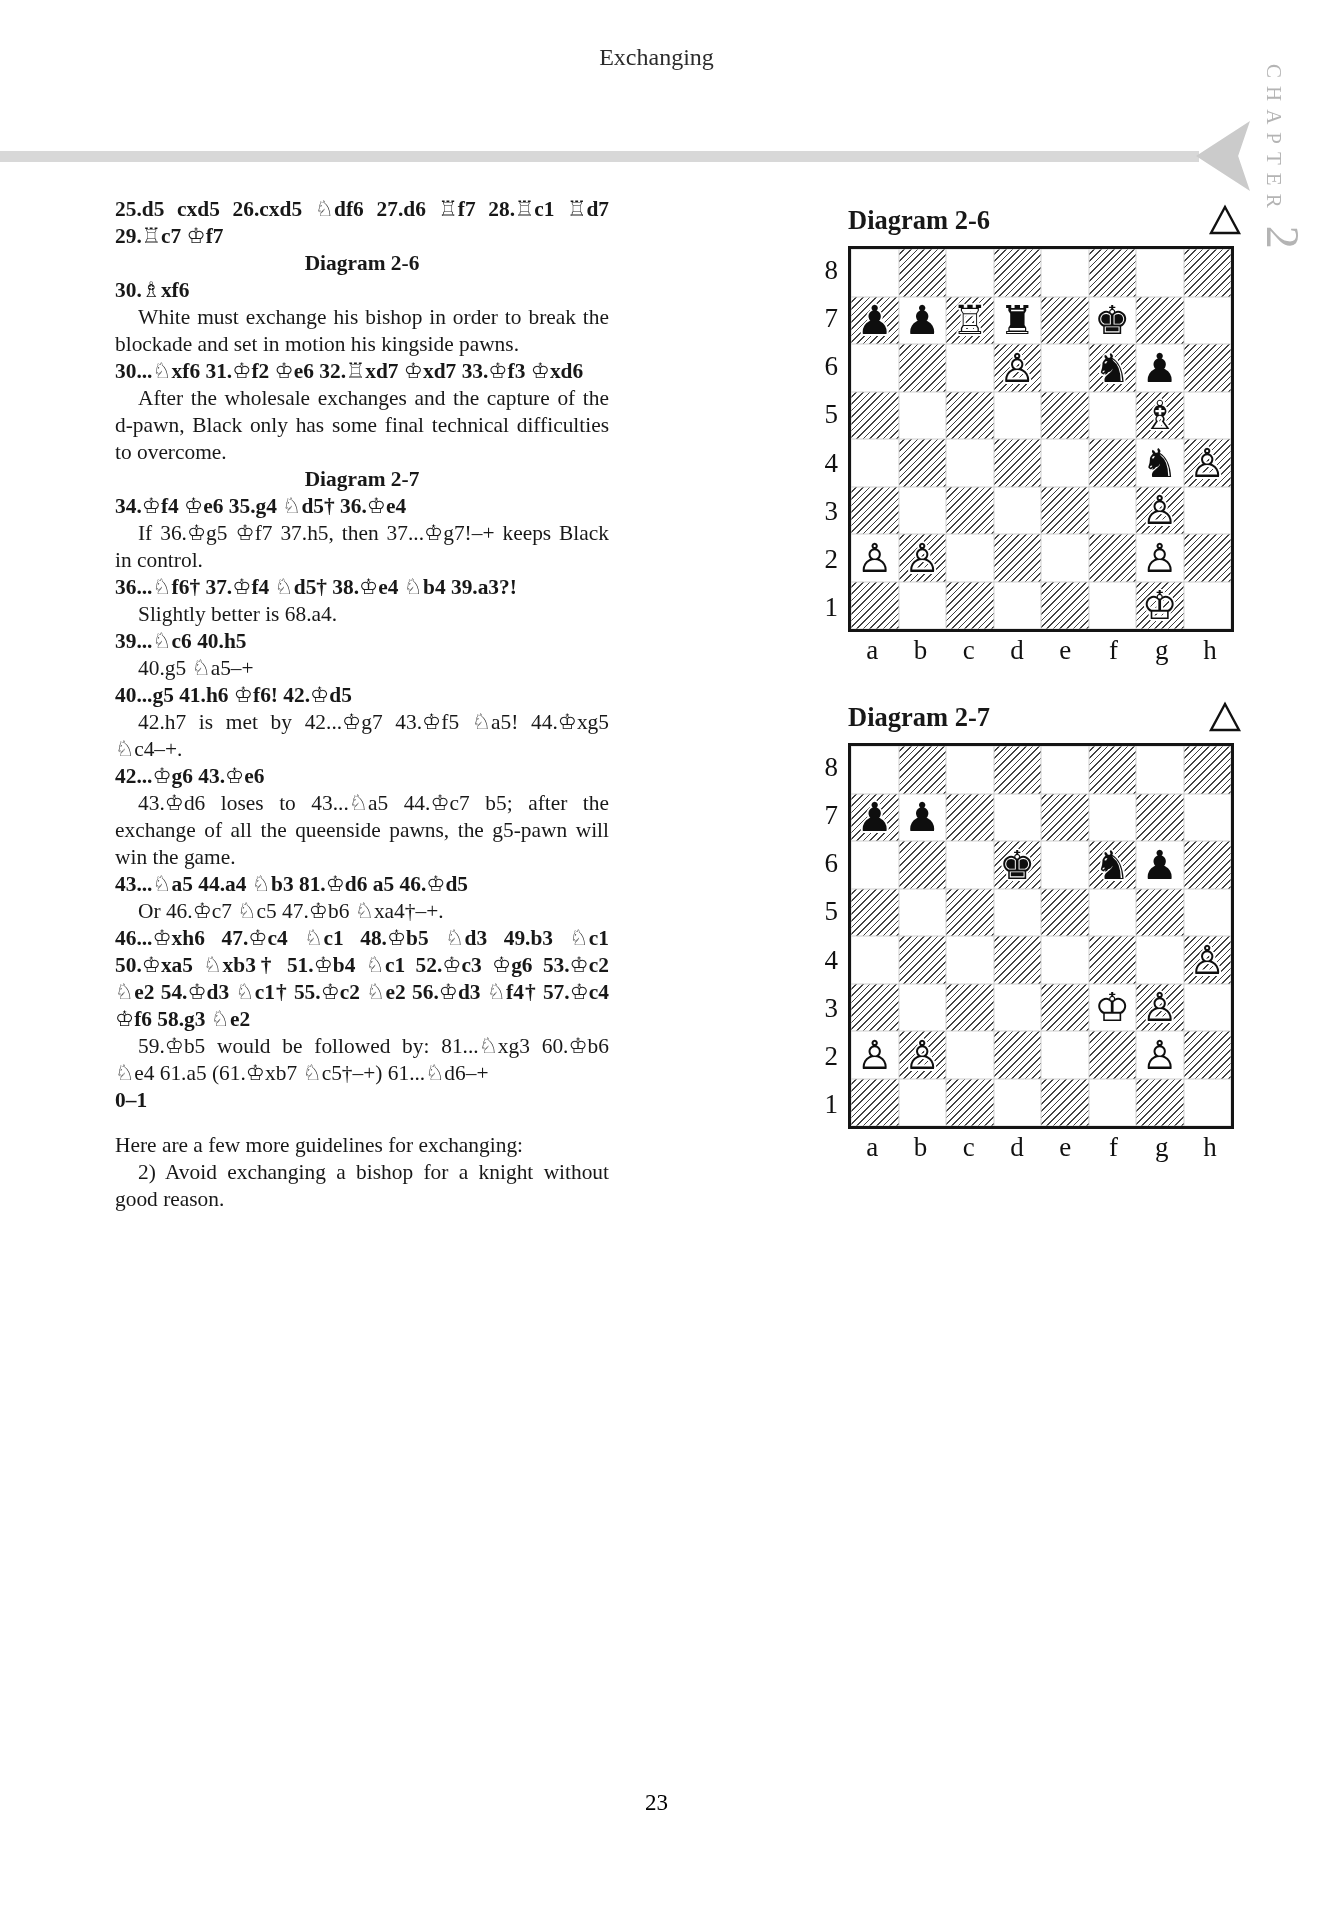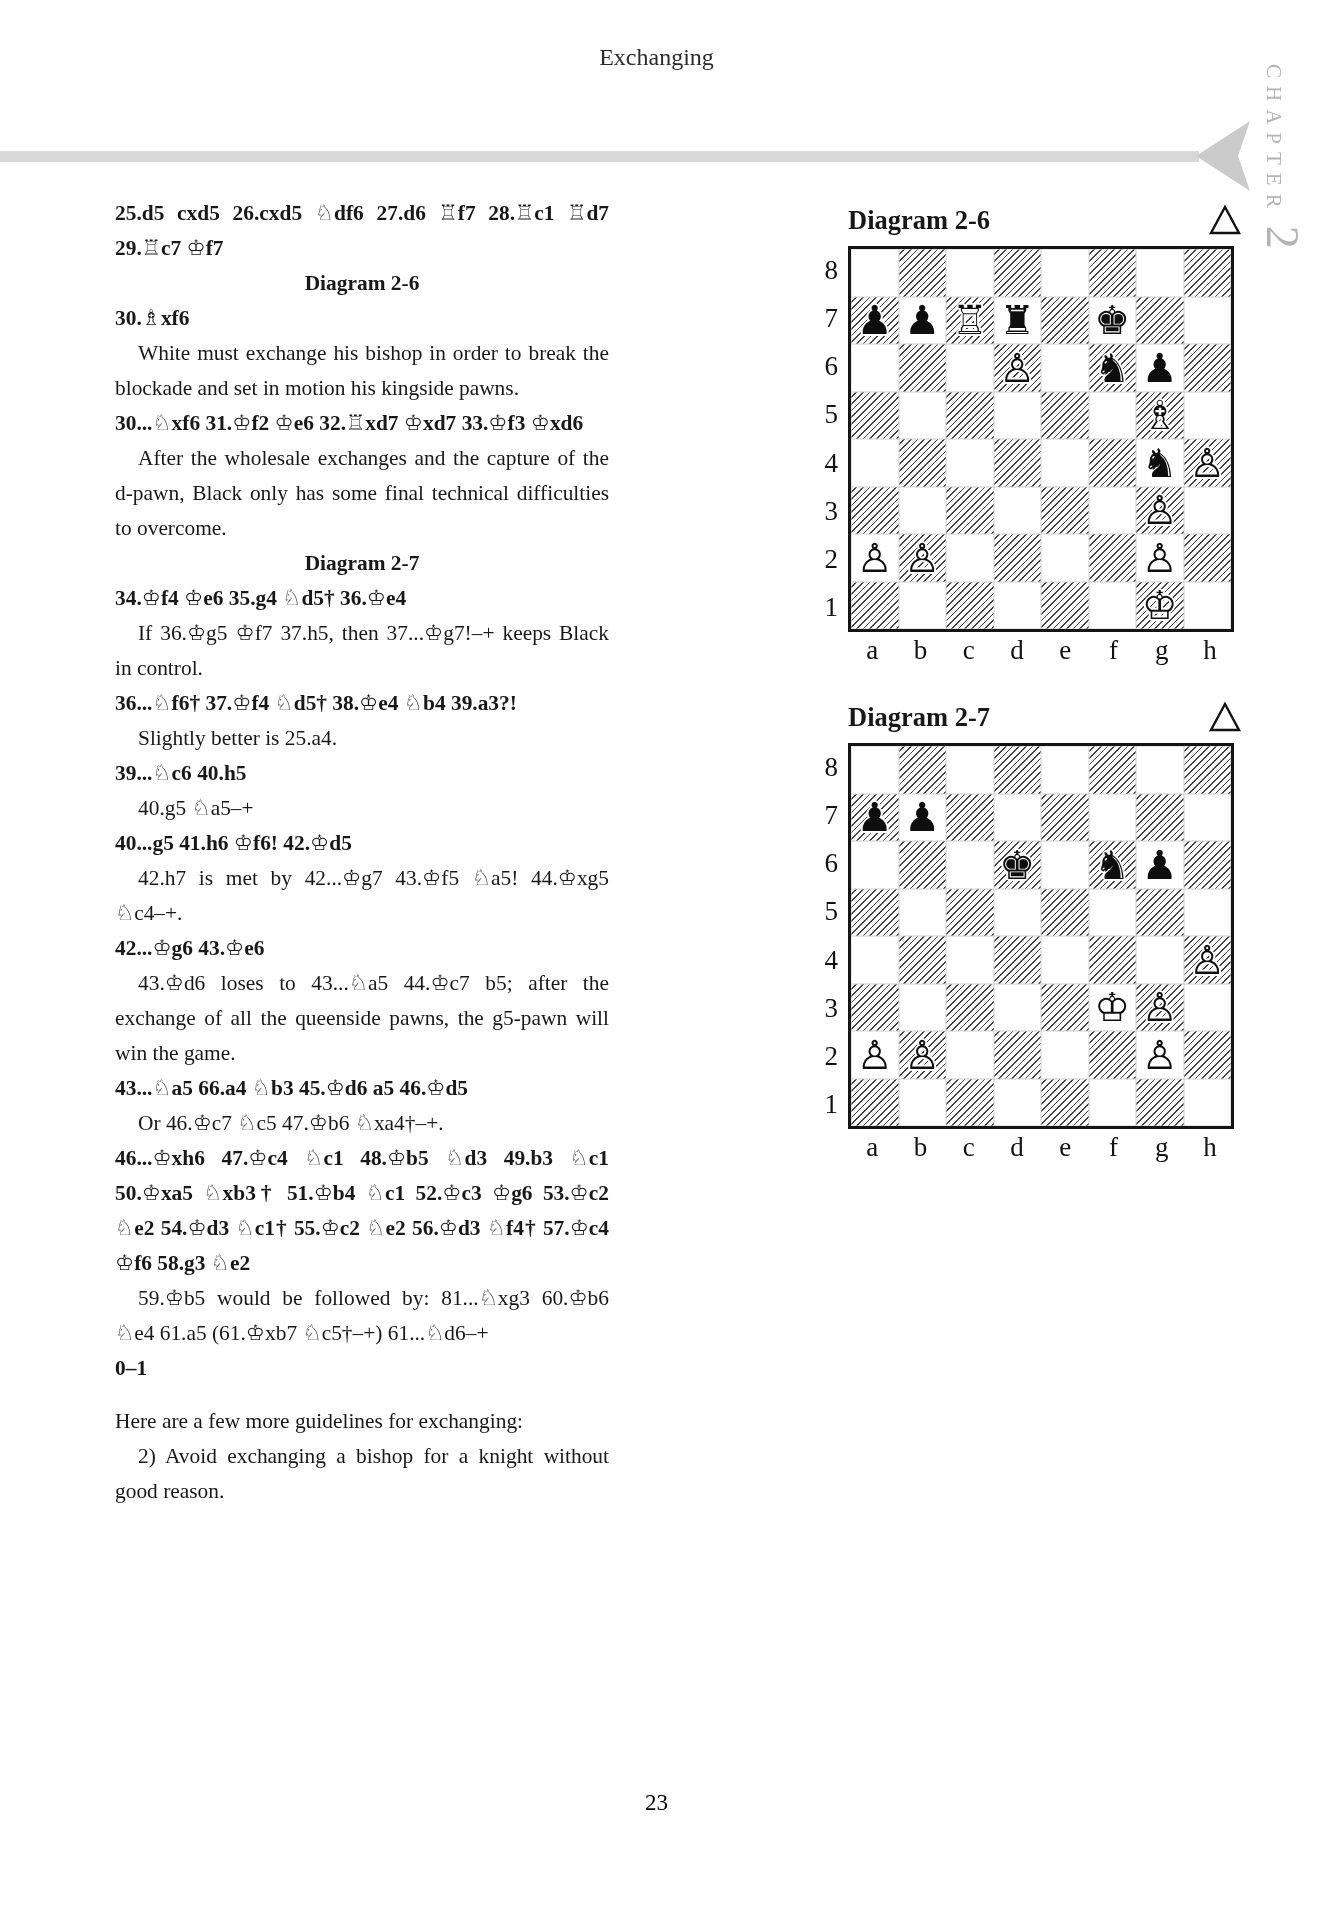--- a/index.html
+++ b/index.html
@@ -16,21 +16,21 @@
               clip-path:polygon(0 50%,100% 0,78% 50%,100% 100%);}
 
   
   .chapter{position:absolute;left:1309px;top:64px;transform:rotate(90deg);transform-origin:0 0;
            white-space:nowrap;color:#b4b4b4;}
   .ch-word{font-size:21px;letter-spacing:8px;}
   .ch-num{font-size:46px;margin-left:10px;}
 
   
   .textcol{position:absolute;left:115px;top:196px;width:494px;}
-  .para{margin:0;font-size:21.4px;line-height:35px;text-align:justify;}
+  .para{margin:0;font-size:21.4px;line-height:27px;text-align:justify;}
   .para .b{font-weight:700;}
   .moves{font-weight:700;}
   .body{text-indent:23px;}
   .center{text-align:center;font-weight:700;}
   .noindent{text-indent:0;}
   .gap{margin-top:18px;}
 
   
   .diagcol{position:absolute;left:812px;top:200px;width:430px;}
   .diagram{margin-bottom:33px;}
@@ -75,28 +75,28 @@
       <p class="para moves"><span class="b">25.d5 cxd5 26.cxd5 ♘df6 27.d6 ♖f7 28.♖c1 ♖d7 29.♖c7 ♔f7</span></p>
       <p class="para center"><span class="b">Diagram 2-6</span></p>
       <p class="para moves"><span class="b">30.♗xf6</span></p>
       <p class="para body"><span>White must exchange his bishop in order to break the blockade and set in motion his kingside pawns.</span></p>
       <p class="para moves"><span class="b">30...♘xf6 31.♔f2 ♔e6 32.♖xd7 ♔xd7 33.♔f3 ♔xd6</span></p>
       <p class="para body"><span>After the wholesale exchanges and the capture of the d-pawn, Black only has some final technical difficulties to overcome.</span></p>
       <p class="para center"><span class="b">Diagram 2-7</span></p>
       <p class="para moves"><span class="b">34.♔f4 ♔e6 35.g4 ♘d5† 36.♔e4</span></p>
       <p class="para body"><span>If 36.♔g5 ♔f7 37.h5, then 37...♔g7!–+ keeps Black in control.</span></p>
       <p class="para moves"><span class="b">36...♘f6† 37.♔f4 ♘d5† 38.♔e4 ♘b4 39.a3?!</span></p>
-      <p class="para body"><span>Slightly better is 25.a4.</span></p>
+      <p class="para body"><span>Slightly better is 68.a4.</span></p>
       <p class="para moves"><span class="b">39...♘c6 40.h5</span></p>
       <p class="para body"><span>40.g5 ♘a5–+</span></p>
       <p class="para moves"><span class="b">40...g5 41.h6 ♔f6! 42.♔d5</span></p>
       <p class="para body"><span>42.h7 is met by 42...♔g7 43.♔f5 ♘a5! 44.♔xg5 ♘c4–+.</span></p>
       <p class="para moves"><span class="b">42...♔g6 43.♔e6</span></p>
       <p class="para body"><span>43.♔d6 loses to 43...♘a5 44.♔c7 b5; after the exchange of all the queenside pawns, the g5-pawn will win the game.</span></p>
-      <p class="para moves"><span class="b">43...♘a5 66.a4 ♘b3 45.♔d6 a5 46.♔d5</span></p>
+      <p class="para moves"><span class="b">43...♘a5 44.a4 ♘b3 81.♔d6 a5 46.♔d5</span></p>
       <p class="para body"><span>Or 46.♔c7 ♘c5 47.♔b6 ♘xa4†–+.</span></p>
       <p class="para moves"><span class="b">46...♔xh6 47.♔c4 ♘c1 48.♔b5 ♘d3 49.b3 ♘c1 50.♔xa5 ♘xb3† 51.♔b4 ♘c1 52.♔c3 ♔g6 53.♔c2 ♘e2 54.♔d3 ♘c1† 55.♔c2 ♘e2 56.♔d3 ♘f4† 57.♔c4 ♔f6 58.g3 ♘e2</span></p>
       <p class="para body"><span>59.♔b5 would be followed by: 81...♘xg3 60.♔b6 ♘e4 61.a5 (61.♔xb7 ♘c5†–+) 61...♘d6–+</span></p>
       <p class="para moves"><span class="b">0–1</span></p>
       <p class="para body noindent gap"><span>Here are a few more guidelines for exchanging:</span></p>
       <p class="para body"><span>2) Avoid exchanging a bishop for a knight without good reason.</span></p>
     </div>
 
   <div class="diagcol" id="diagrams">
       <div class="diagram">

